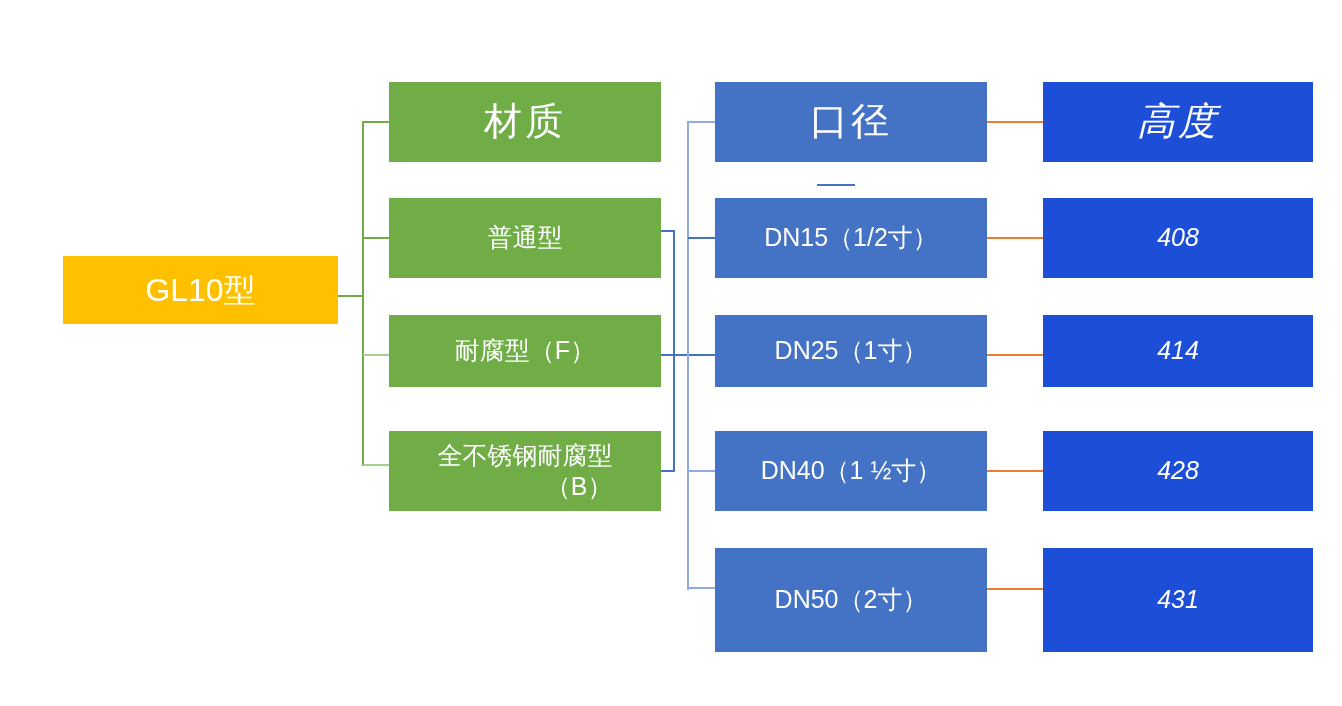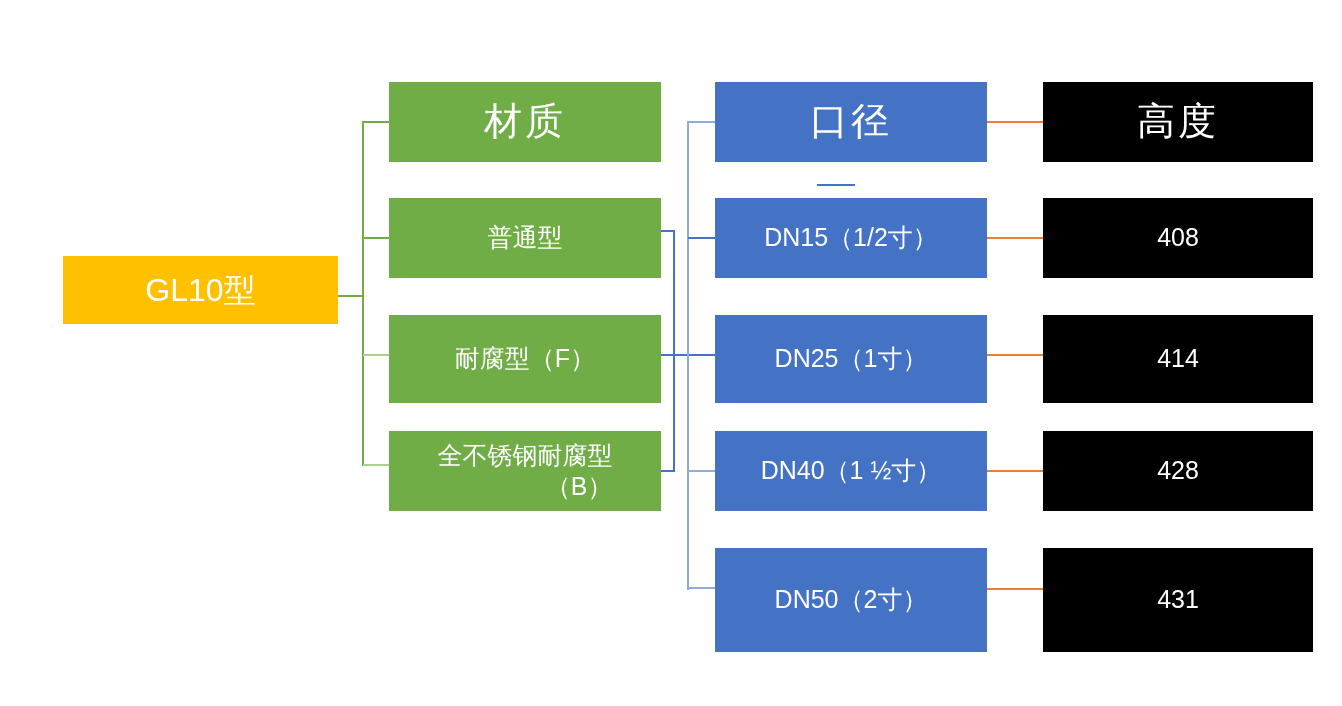--- a/index.html
+++ b/index.html
@@ -7,25 +7,25 @@
 
   
   .box{position:absolute;display:flex;align-items:center;justify-content:center;
        color:#ffffff;text-align:center;box-sizing:border-box;}
   .box .label{white-space:pre-line;line-height:1.25;text-align:right;}
 
   .root-box{left:63px;top:256px;width:275px;height:68px;background:#FFC000;font-size:32px;}
 
   .col-material{left:389px;width:272px;background:#70AD47;}
   .col-diameter{left:715px;width:272px;background:#4472C4;}
-  .col-height{left:1043px;width:270px;background:#000000;}
+  .col-height{left:1043px;width:270px;background:#1d4ed8;font-style:italic;}
 
   .row-h{top:82px;height:80px;}
   .row-0{top:198px;height:80px;}
-  .row-1{top:315px;height:88px;}
+  .row-1{top:315px;height:72px;}
   .row-2{top:431px;height:80px;}
   .row-3{top:548px;height:104px;}
 
   .header-box{font-family:"Liberation Serif","DejaVu Serif",serif;font-size:38px;letter-spacing:3px;}
   .item-box{font-size:25px;}
 
   
   .line{position:absolute;}
   .h2{height:2px;}
   .w2{width:2px;}

